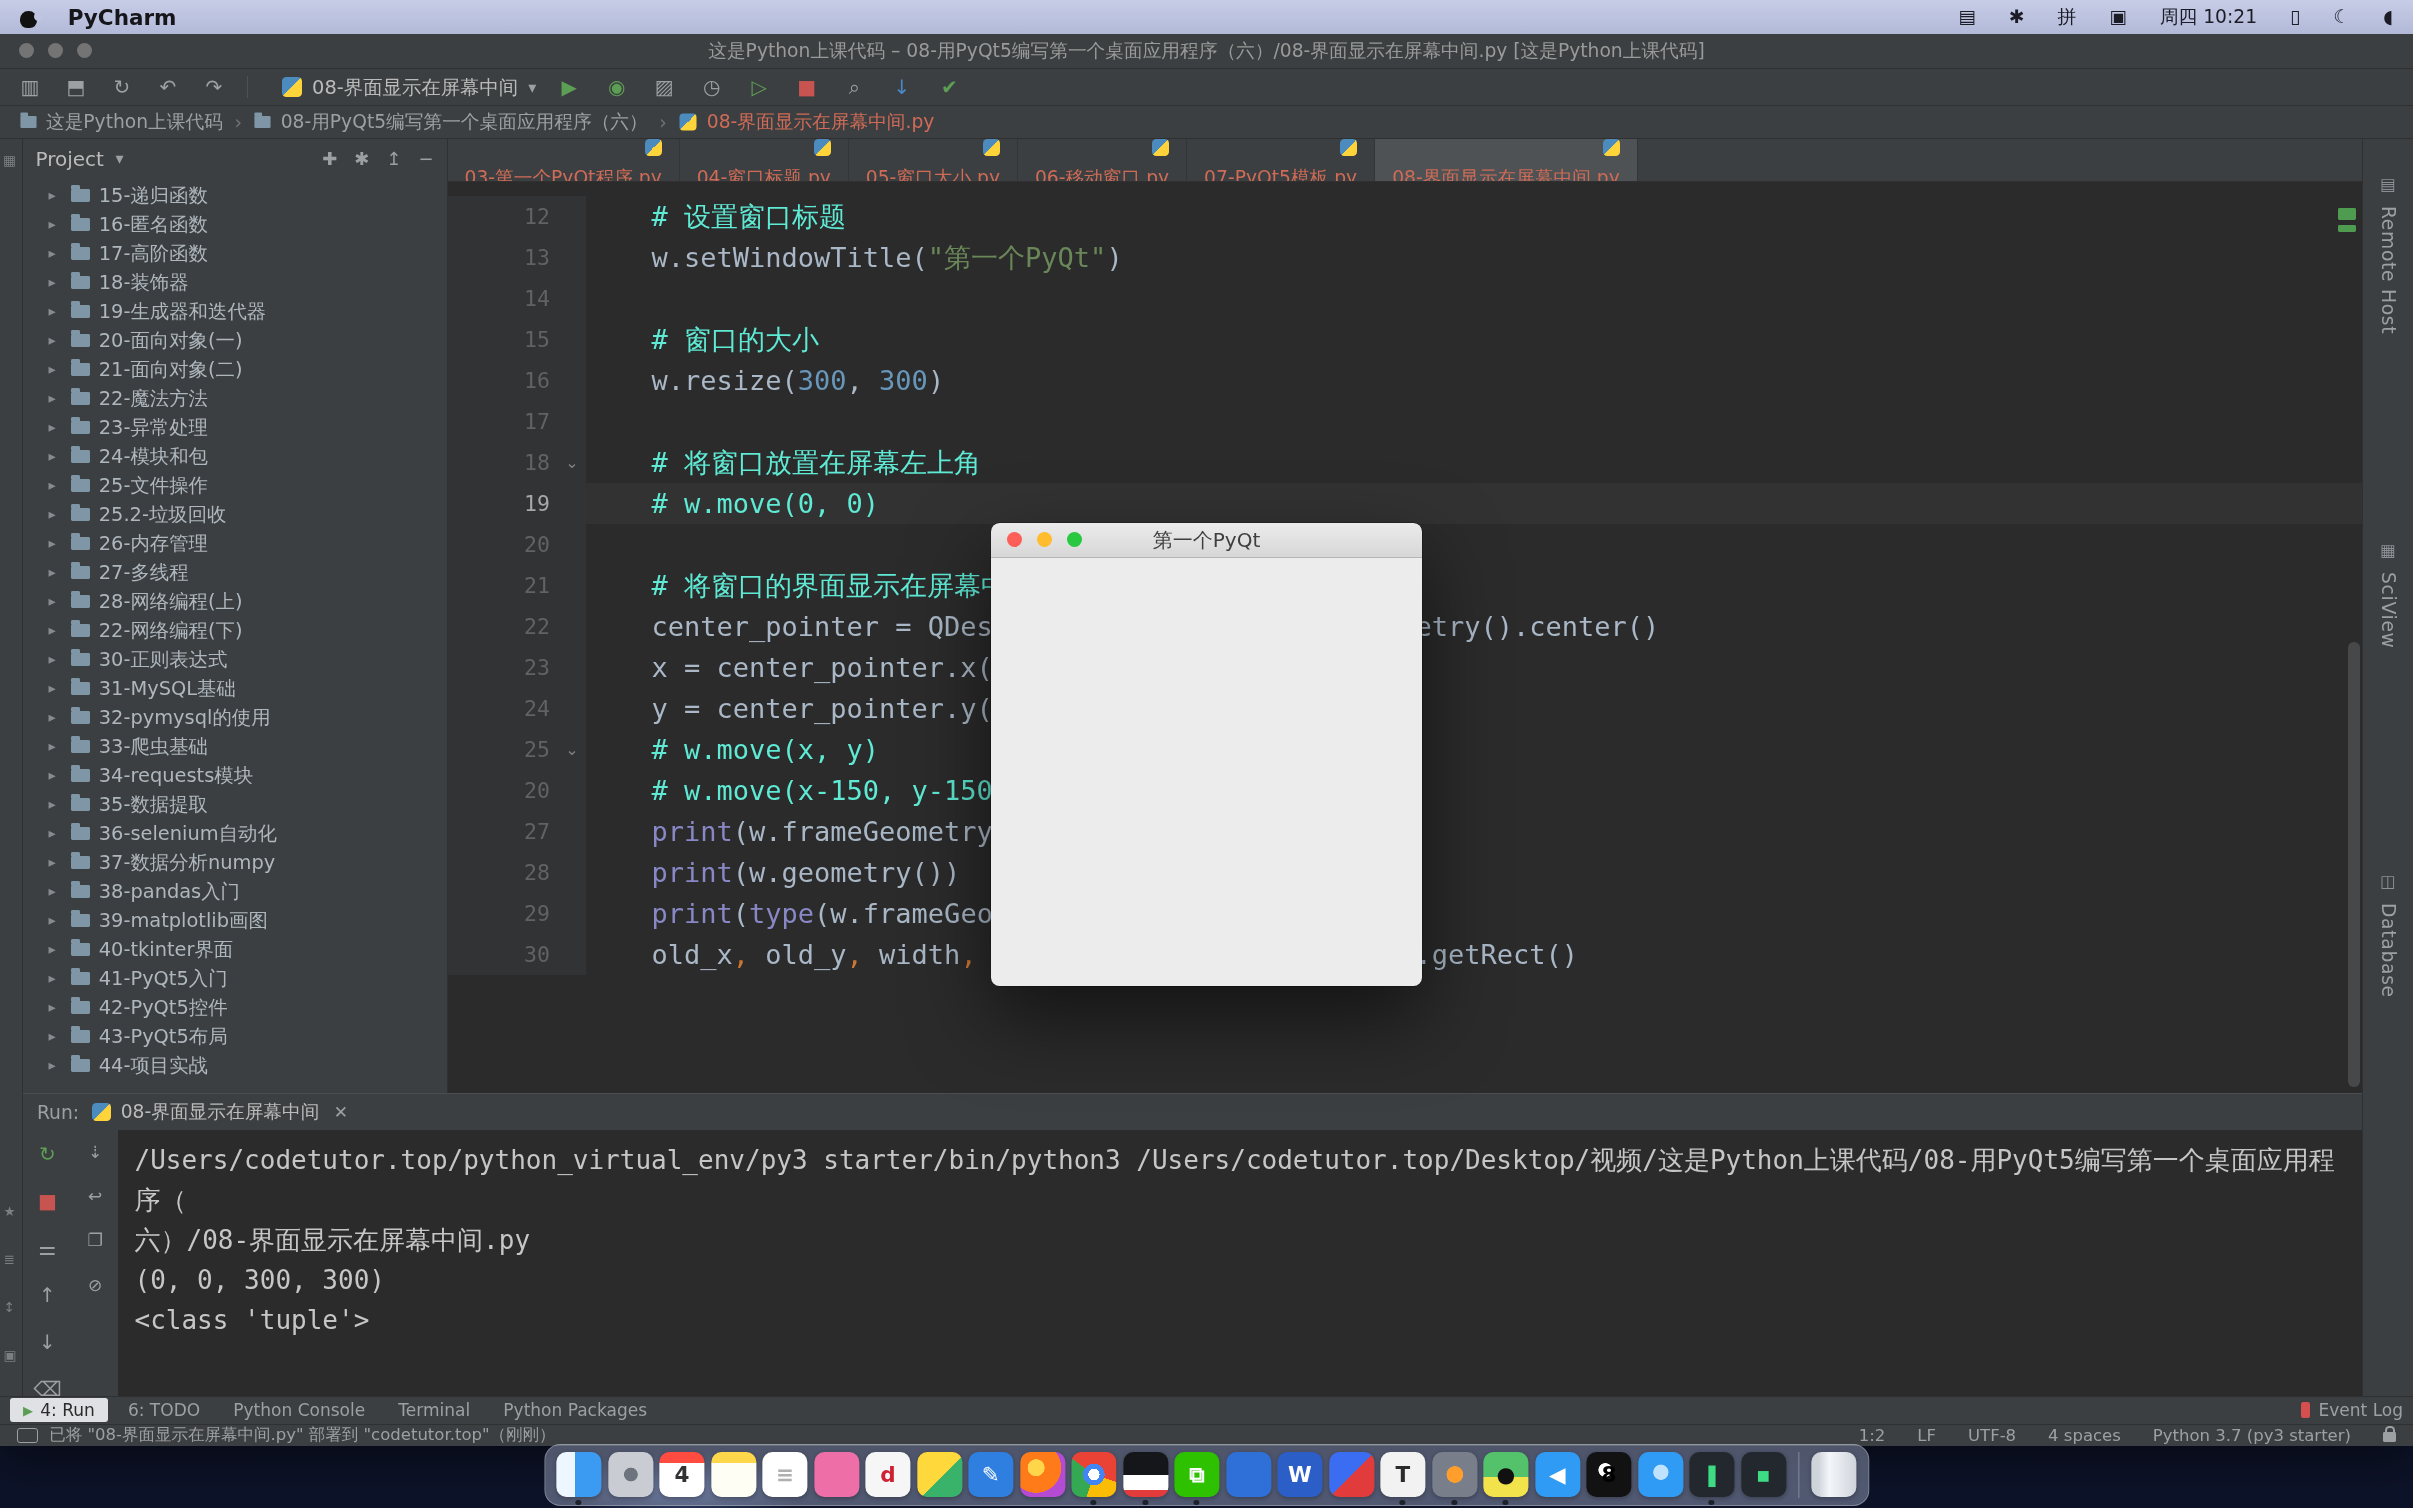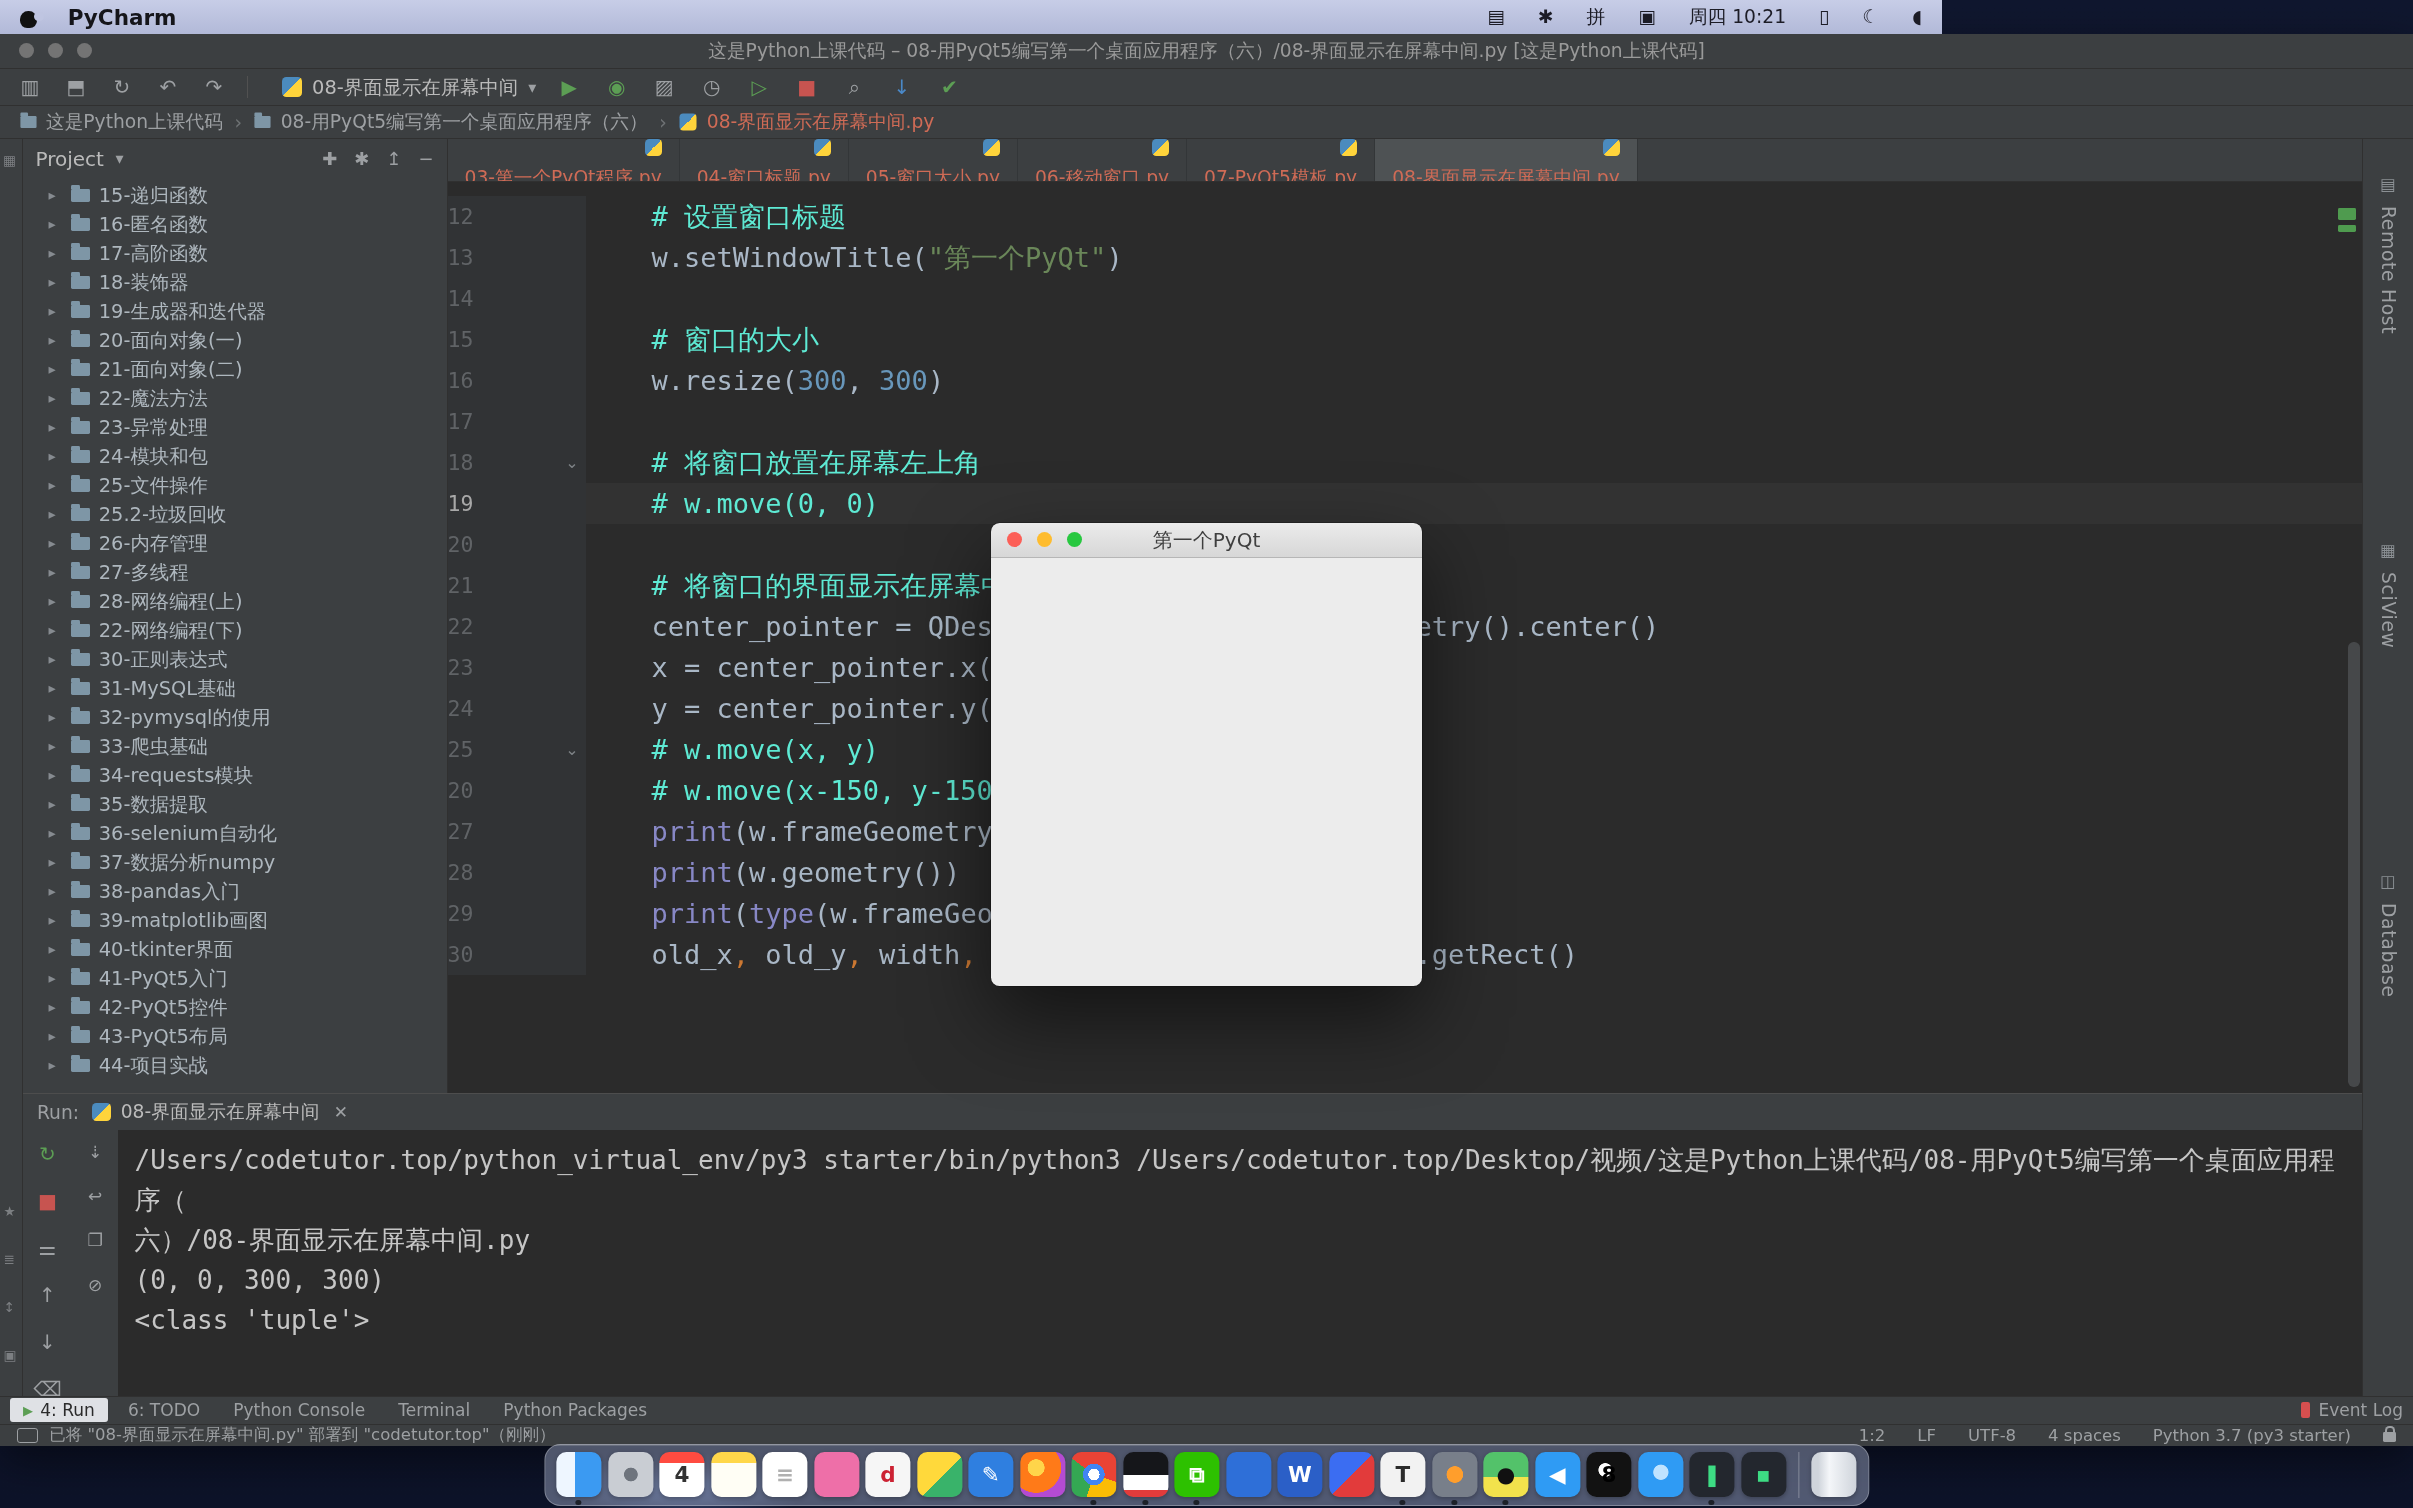--- a/index.html
+++ b/index.html
@@ -4,21 +4,21 @@
 <style>
   html,body{margin:0;padding:0;width:2413px;height:1508px;overflow:hidden;
     font-family:"DejaVu Sans",sans-serif;
     background:
       radial-gradient(187px 50px at 682px 1488px, rgba(120,150,220,.5), rgba(120,150,220,0) 70%),
       linear-gradient(180deg,#10172f 0%, #0d1329 100%);
   }
   .mono{font-family:"DejaVu Sans Mono",monospace;}
 
   
-  .menubar{position:absolute;left:0;top:0;width:1942px;height:34px;box-sizing:border-box;
+  .menubar{position:absolute;left:0;top:0;width:2413px;height:34px;box-sizing:border-box;
     background:linear-gradient(#c7cde7,#b2b9d8);display:flex;align-items:center;gap:29px;
     padding:0 20px;font-size:21.5px;color:#15151a;z-index:30;}
   .apple-logo{width:18.7px;height:21.5px;position:relative;}
   .apple-logo::before{content:"";position:absolute;left:0;top:4.3px;width:17px;height:17px;background:#111;
     border-radius:48% 48% 42% 42%;}
   .apple-logo::after{content:"";position:absolute;right:-5px;top:5.7px;width:9.3px;height:9.3px;border-radius:50%;
     background:#bfc5e1;}
   .app-name{font-weight:bold;}
   .menu-status{margin-left:auto;display:flex;gap:33px;align-items:center;font-size:18.7px;color:#1c1c26;}
   .mstat{line-height:34px;}
@@ -74,21 +74,21 @@
     border-bottom:0.7px solid #303030;overflow:hidden;}
   .tab{display:flex;align-items:flex-end;gap:8.6px;padding:0 17px;font-size:18.7px;color:#cf6b56;
     border-right:0.7px solid #333638;white-space:nowrap;flex-direction:column;}
   .tab .pyico{width:17px;height:17px;}
   .tab.sel{background:#4e5254;}
   .editor-body{flex:1;position:relative;overflow:hidden;}
   .lines{padding-top:14.4px;}
   .line{height:41px;display:flex;align-items:center;}
   .line.caret{background:#323232;}
   .gut{width:138px;height:41px;background:#313335;display:flex;align-items:center;flex:none;}
-  .ln{flex:1;text-align:left;color:#606366;font-family:"DejaVu Sans Mono",monospace;font-size:21.5px;
+  .ln{flex:1;text-align:right;color:#606366;font-family:"DejaVu Sans Mono",monospace;font-size:21.5px;
     padding-right:8.6px;}
   .line.caret .ln{color:#a8a8a8;}
   .fold{width:27px;color:#7c8084;font-size:16px;text-align:center;}
   .codetext{font-family:"DejaVu Sans Mono",monospace;font-size:27px;line-height:41px;white-space:pre;
     padding-left:66px;}
   .codetext .c{color:#5eead4;text-align:center;} .codetext .s{color:#6a8759;} .codetext .n{color:#6897bb;}
   .codetext .b{color:#8888c6;} .codetext .d{color:#a9b7c6;} .codetext .o{color:#cc7832;}
   .inspections{position:absolute;top:26px;right:5.7px;width:18.7px;display:flex;flex-direction:column;gap:5.7px;}
   .insp{height:11.5px;background:#4f9b4f;border-radius:1.4px;}
   .vscroll{position:absolute;right:2.2px;top:460px;width:11.5px;height:445px;border-radius:5.7px;

